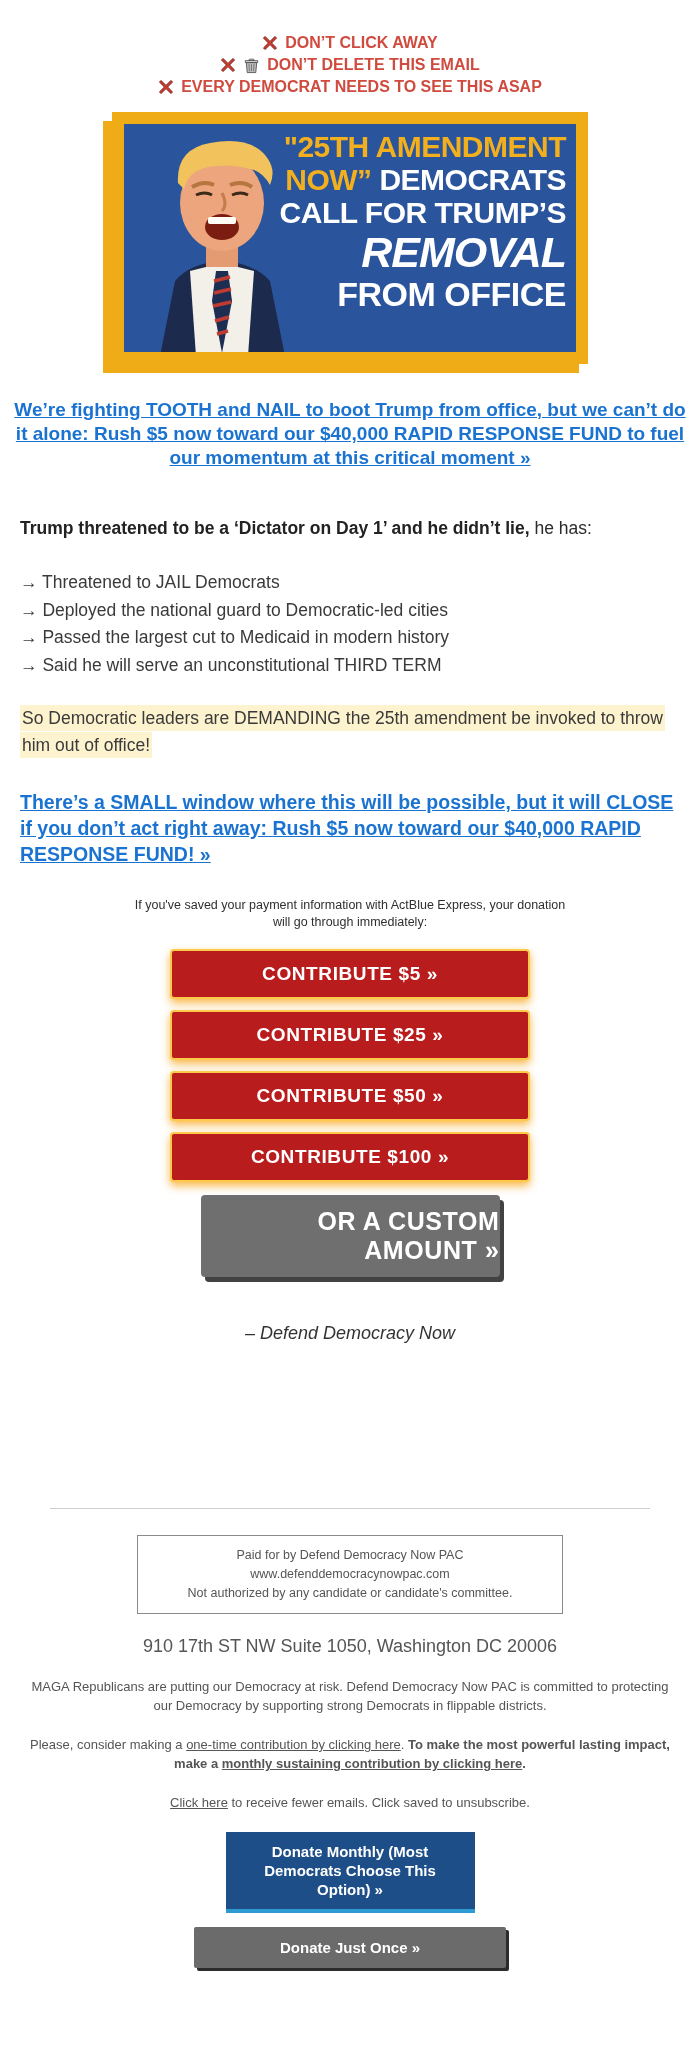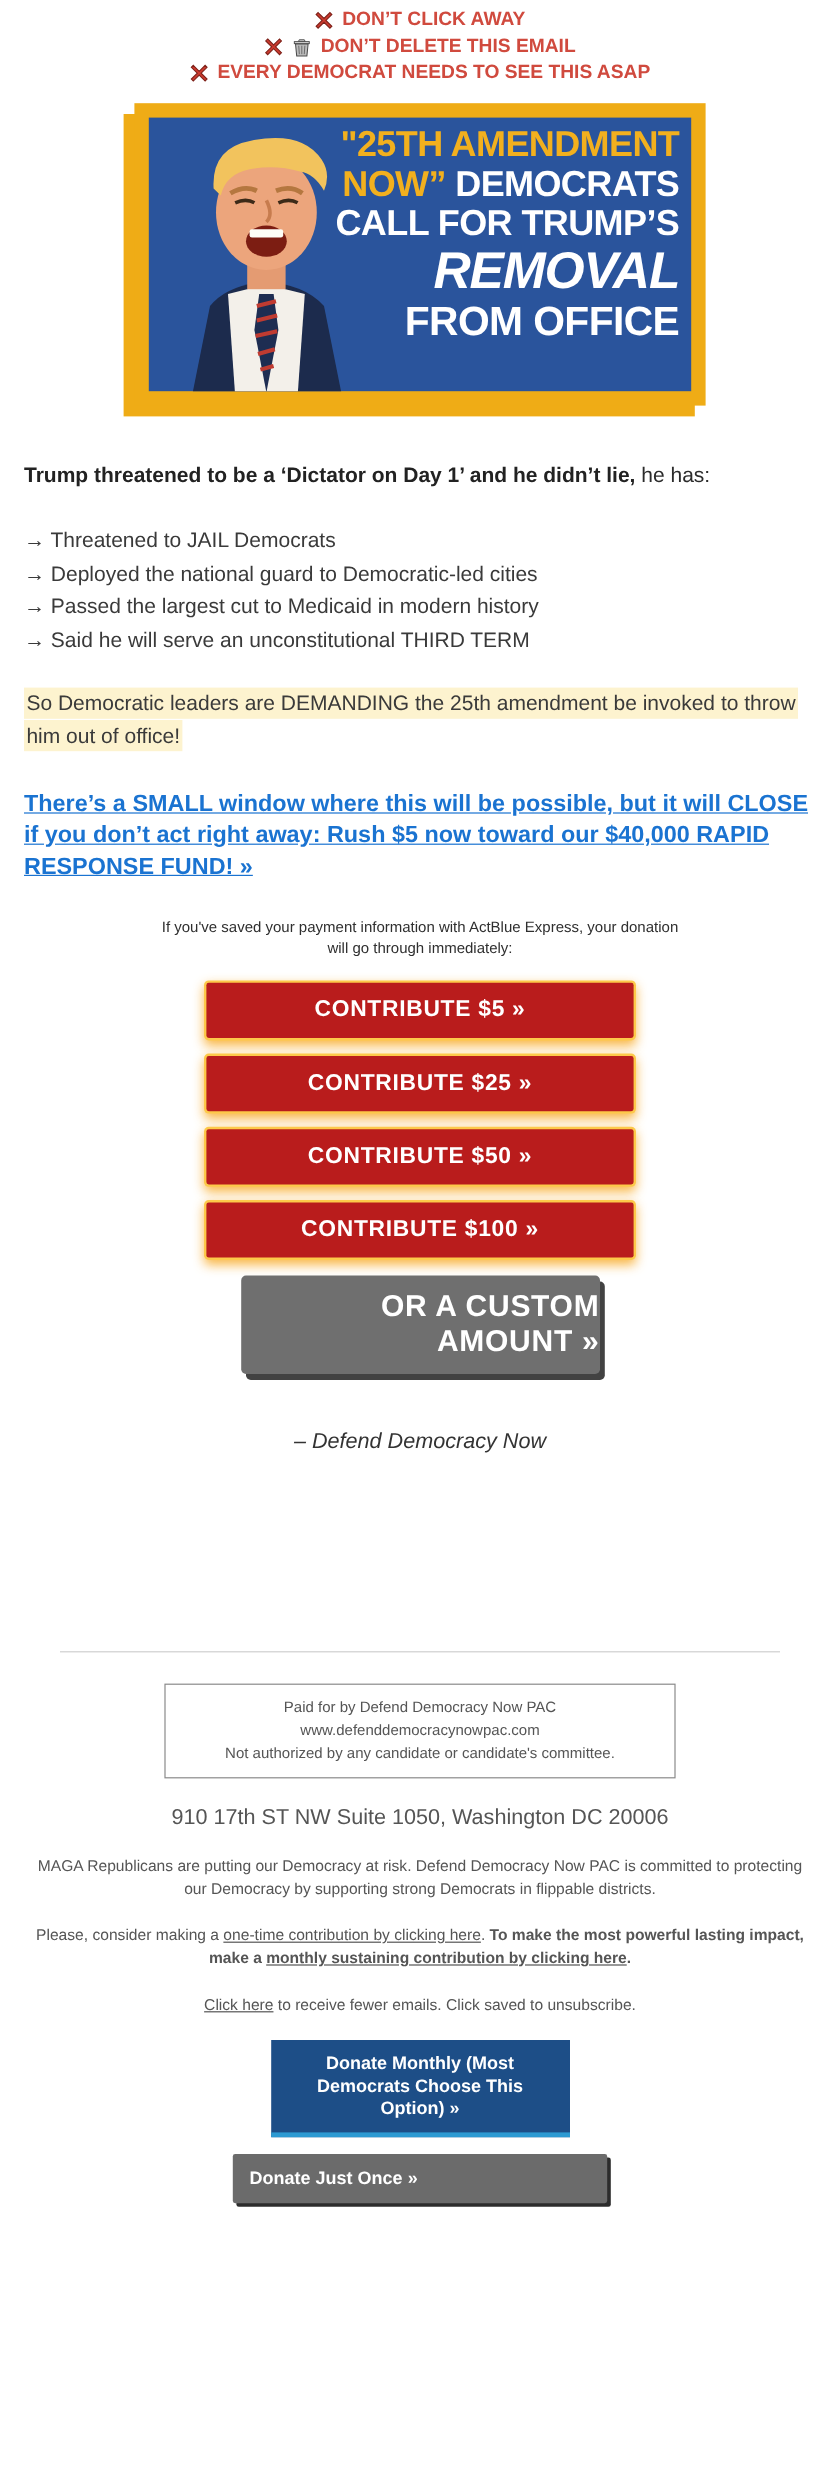--- a/index.html
+++ b/index.html
@@ -1,20 +1,20 @@
 <!DOCTYPE html>
 <html><head>
 <meta charset="utf-8">
 <style>
   html,body{margin:0;padding:0;background:#ffffff;}
   .page{width:700px;height:2066px;background:#fff;position:relative;overflow:hidden;
         font-family:"Liberation Sans",sans-serif;color:#2b2b2b;}
 
   
-  .warnings{padding-top:6px;text-align:center;color:#d04a3e;font-weight:bold;font-size:16px;}
+  .warnings{padding-top:32px;text-align:center;color:#d04a3e;font-weight:bold;font-size:16px;}
   .warn-line{display:flex;justify-content:center;align-items:center;gap:7px;line-height:22px;}
   .warn-line svg{flex:0 0 auto;}
 
   
   .banner-wrap{width:476px;margin:14px auto 0;position:relative;cursor:pointer;}
   .banner-offset{position:absolute;left:-9px;top:9px;width:100%;height:100%;background:#efac16;}
   .banner-frame{position:relative;background:#efac16;padding:12px;}
   .banner-inner{background:#2a549c;height:228px;position:relative;overflow:hidden;}
   .banner-text{position:absolute;right:10px;top:6px;text-align:right;color:#fff;font-weight:800;
                line-height:1.1;letter-spacing:-0.5px;}
@@ -64,21 +64,21 @@
   .paid-box{width:408px;margin:26px auto 0;border:1px solid #8a8a8a;padding:10px 8px;text-align:center;
             font-size:12.5px;line-height:19px;color:#555;}
   .address{margin-top:22px;text-align:center;font-size:18px;color:#555;}
   .f-para{margin:20px 26px 0;text-align:center;font-size:13px;line-height:19px;color:#555;}
   .f-link{text-decoration:underline;color:#555;cursor:pointer;}
   .monthly-btn{display:block;width:249px;margin:20px auto 0;background:#1d4e87;border:0;
                border-bottom:4px solid #2d9ad2;color:#fff;font-family:"Liberation Sans",sans-serif;
                font-weight:bold;font-size:15px;line-height:19px;text-align:center;padding:10px 14px;
                box-sizing:border-box;cursor:pointer;}
   .once-btn{display:block;width:312px;margin:14px auto 16px;background:#6b6b6b;border:0;color:#fff;
-            font-family:"Liberation Sans",sans-serif;font-weight:bold;font-size:15px;text-align:left;
+            font-family:"Liberation Sans",sans-serif;font-weight:bold;font-size:15px;text-align:center;
             padding:12px 14px;box-sizing:border-box;border-radius:2px;cursor:pointer;
             box-shadow:3px 3px 0 #2c2c2c;}
 </style>
 </head>
 <body>
 
 <div class="page">
 
   <div class="warnings">
     <div class="warn-line">
@@ -136,20 +136,21 @@
           <div class="bt-l1 bt-yellow">"25TH AMENDMENT</div>
           <div class="bt-l2"><span class="bt-yellow">NOW” </span><span>DEMOCRATS</span></div>
           <div class="bt-l3">CALL FOR TRUMP’S</div>
           <div class="bt-removal">REMOVAL</div>
           <div class="bt-l5">FROM OFFICE</div>
         </div>
       </div>
     </div>
   </div>
 
+  <a class="lead-link">We’re fighting TOOTH and NAIL to boot Trump from office, but we can’t do it alone: Rush $5 now toward our $40,000 RAPID RESPONSE FUND to fuel our momentum at this critical moment »</a>
 
 
   <p class="p1"><b>Trump threatened to be a ‘Dictator on Day 1’ and he didn’t lie,</b><span> he has:</span></p>
 
   <div class="arrow-list">
     <div><span>→</span> <span>Threatened to JAIL Democrats</span></div>
     <div><span>→</span> <span>Deployed the national guard to Democratic-led cities</span></div>
     <div><span>→</span> <span>Passed the largest cut to Medicaid in modern history</span></div>
     <div><span>→</span> <span>Said he will serve an unconstitutional THIRD TERM</span></div>
   </div>

